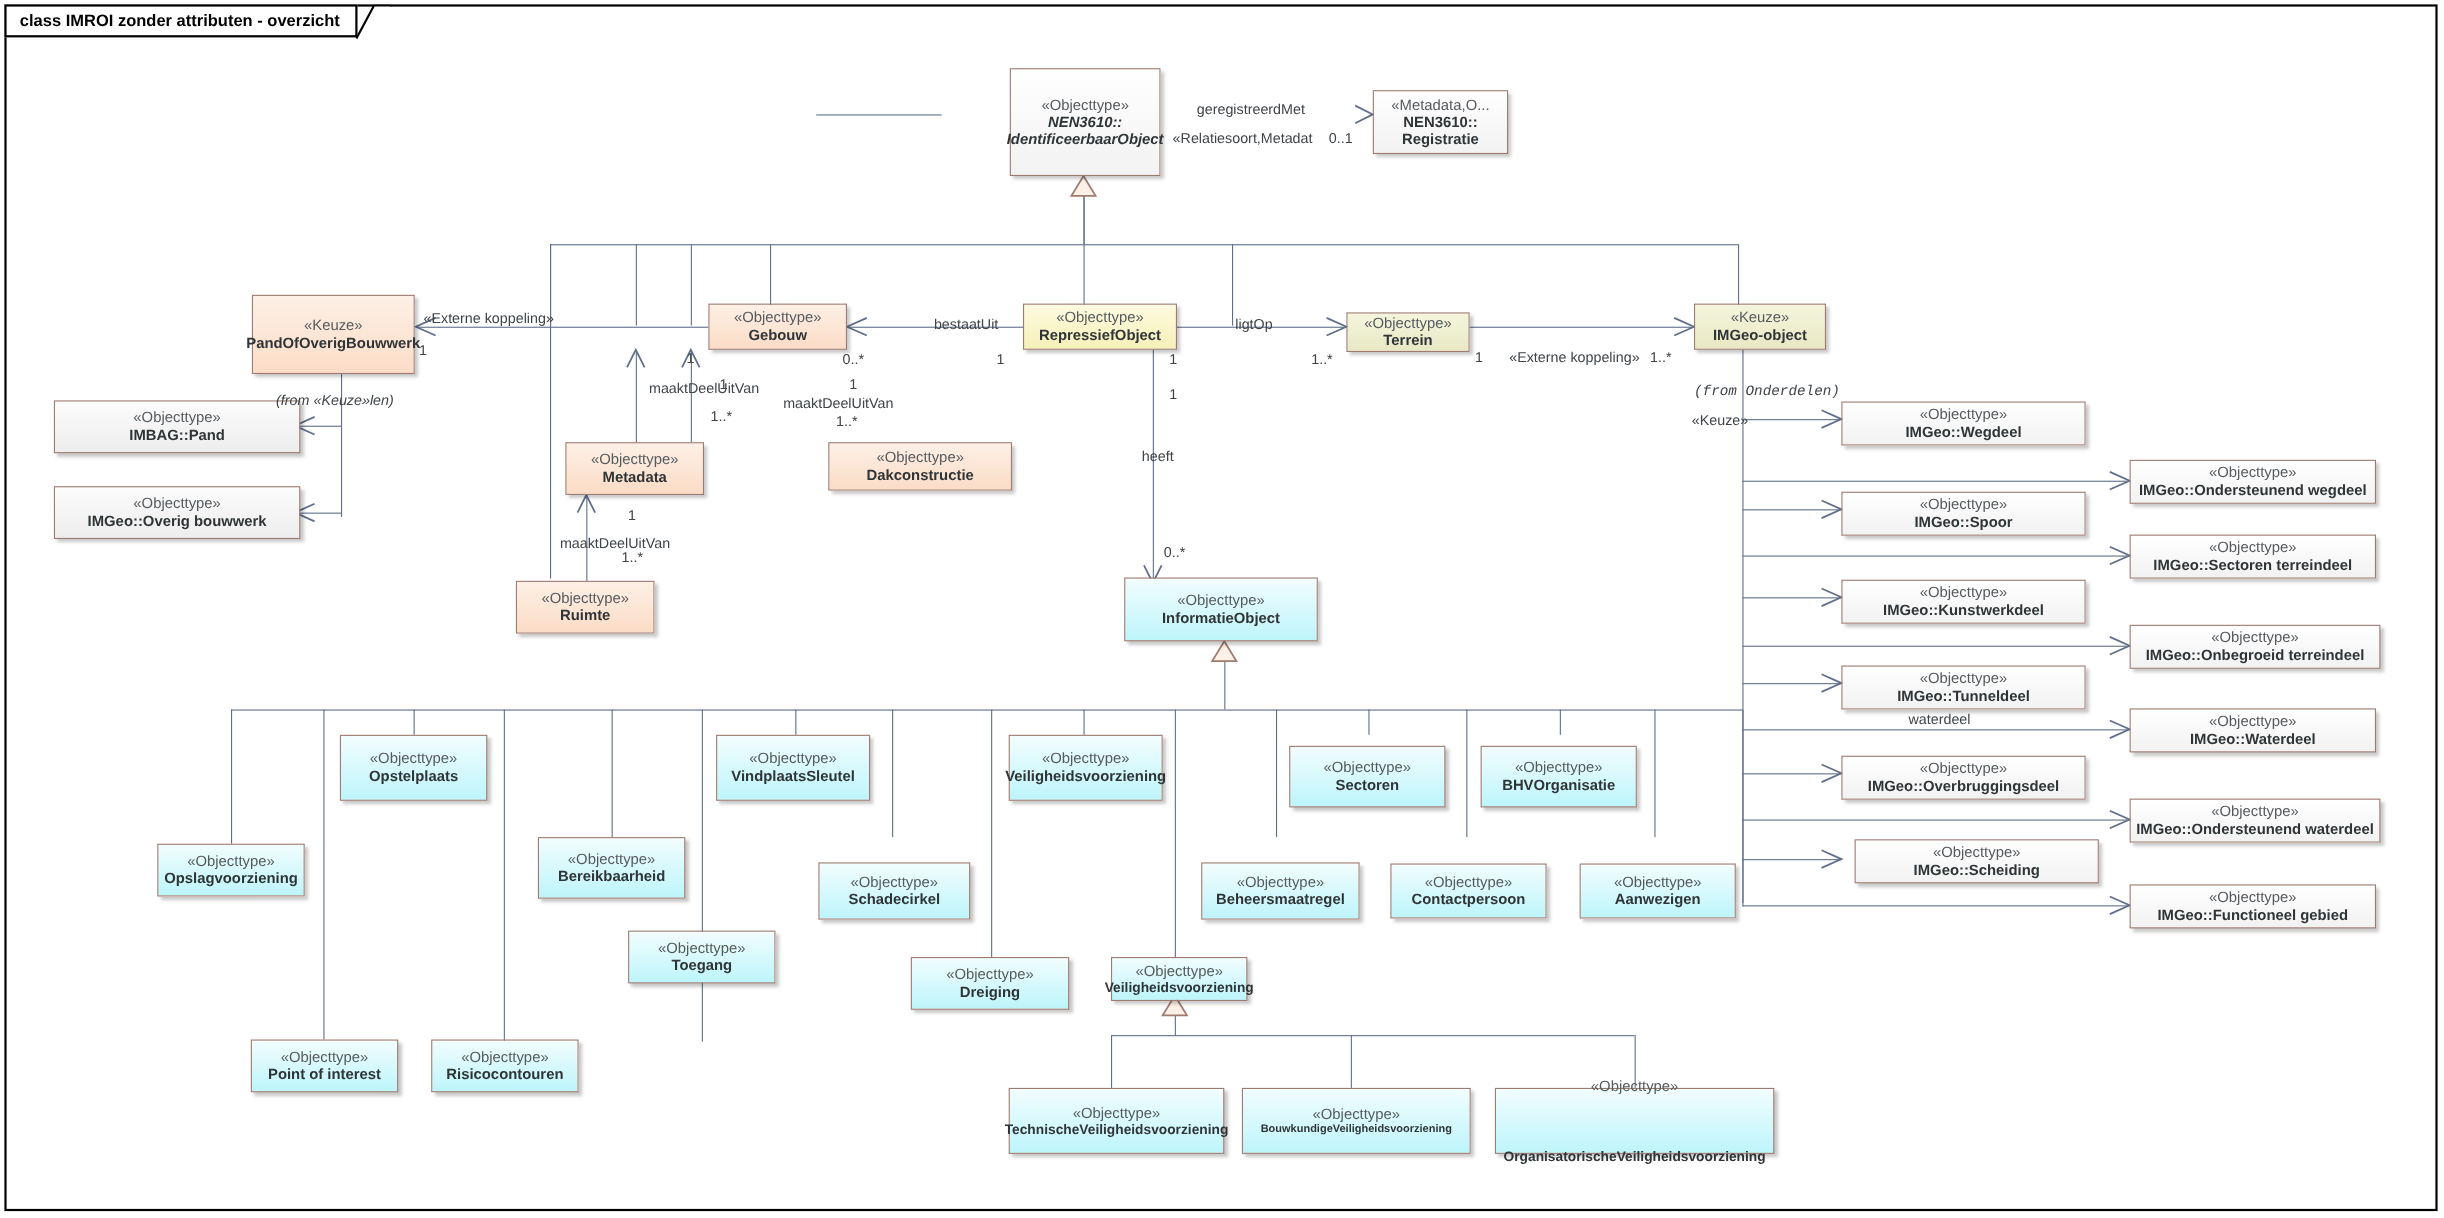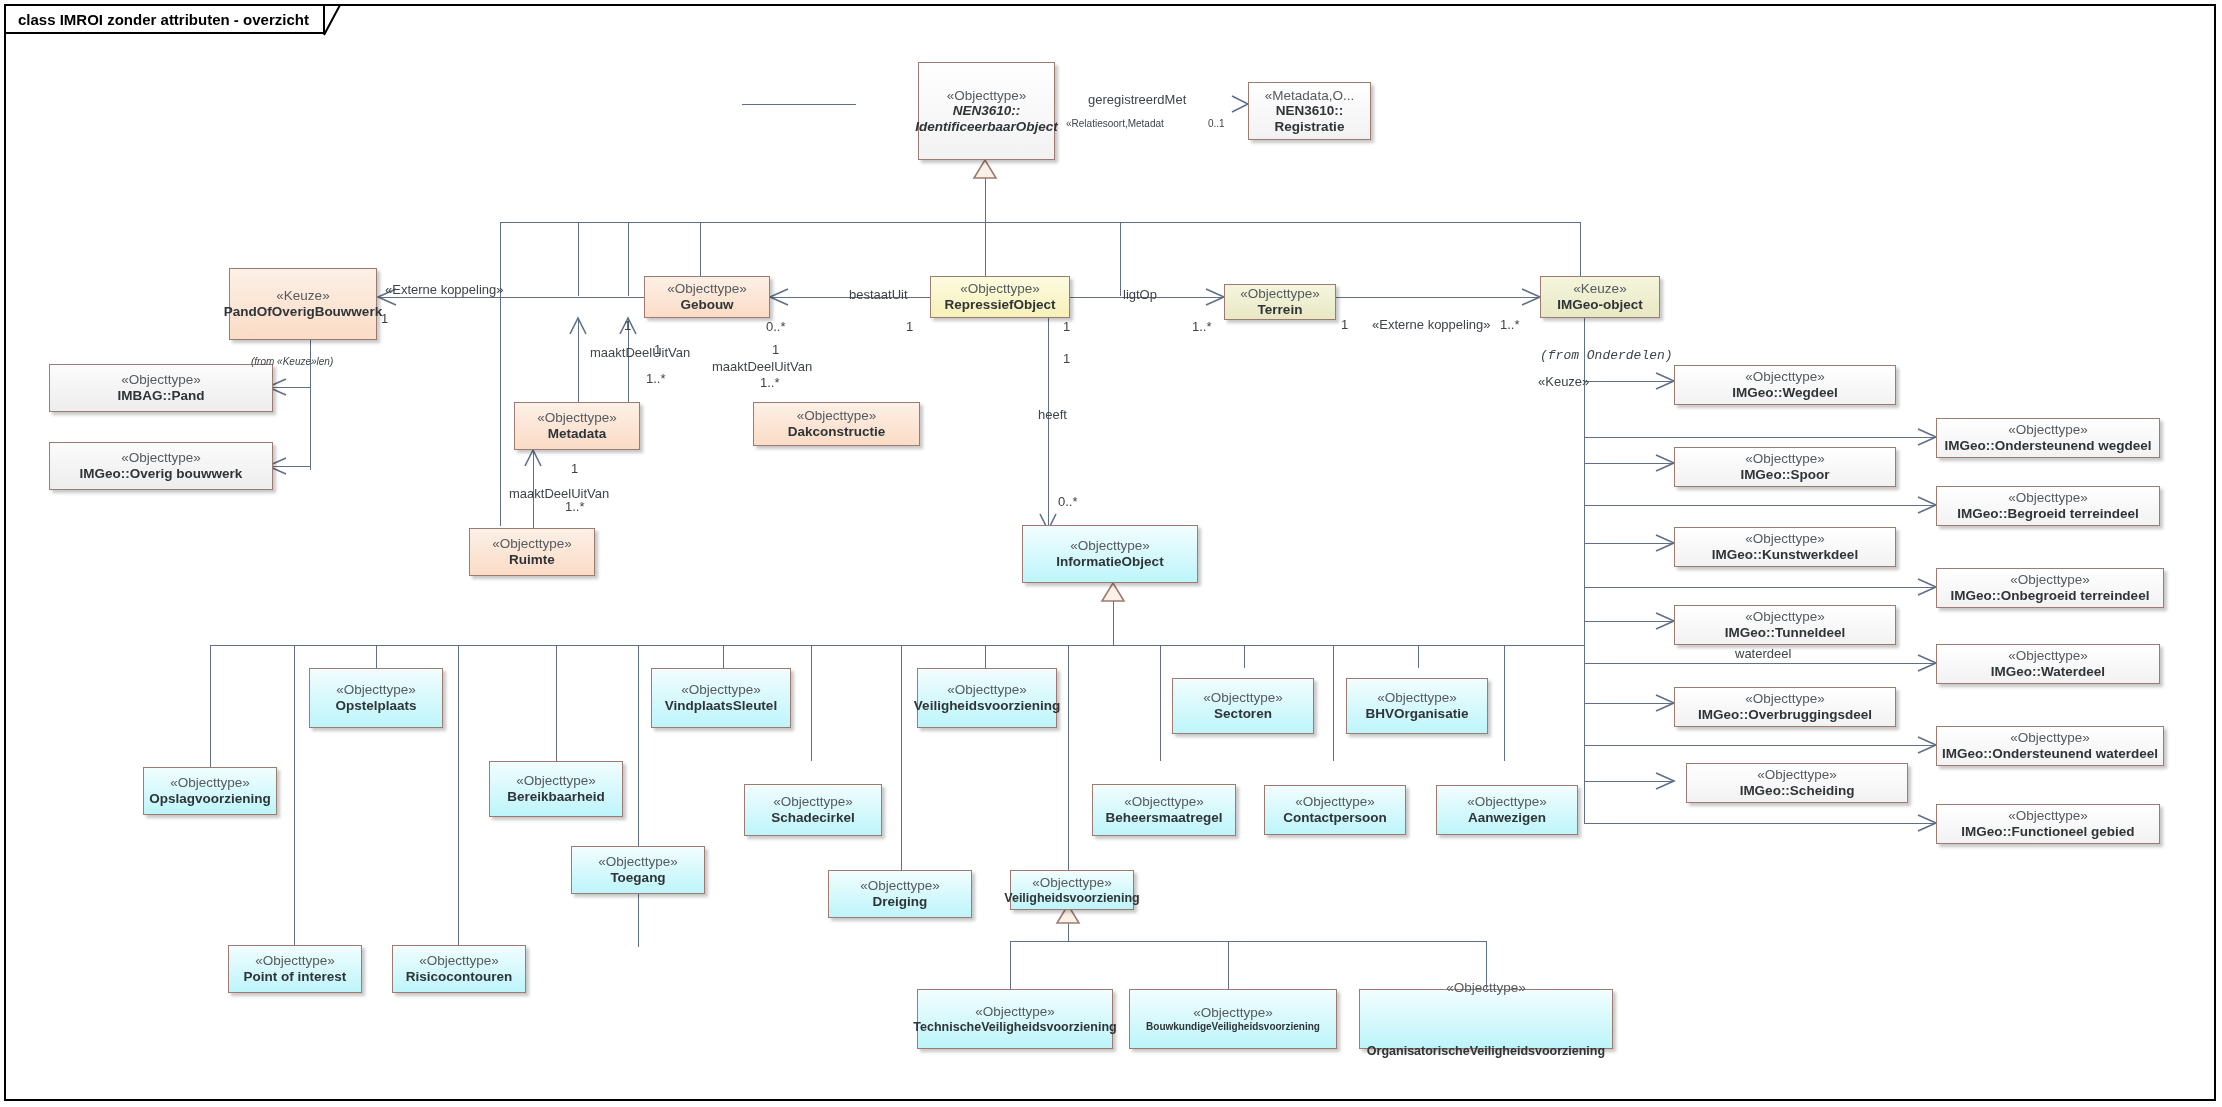--- a/index.html
+++ b/index.html
@@ -31,21 +31,21 @@
   .f-gray{background:linear-gradient(180deg,#fcfcfc 0%,#ededed 100%);}
   .f-white{background:linear-gradient(180deg,#ffffff 0%,#f2f2f2 100%);}
 
   
   .ln{position:absolute;background:#5f6f8a;z-index:5;}
   .lnh{height:1px;}
   .lnv{width:1px;}
 
   
   .lbl{position:absolute;font-size:13px;color:#3f4448;white-space:nowrap;z-index:30;line-height:1;}
-  .lbl.small{font-size:10px;text-align:right;}
+  .lbl.small{font-size:13px;text-align:right;}
 
   svg.ov{position:absolute;left:0;top:0;width:2222px;height:1107px;z-index:12;pointer-events:none;}
 </style>
 </head>
 <body>
 
 <div id="canvas">
 
   <div class="frame"></div>
 
@@ -303,21 +303,21 @@
     <div class="stereo">«Objecttype»</div>
     <div class="nm">IMGeo::Scheiding</div>
   </div>
 
   <div class="cls f-white" style="left:1936px;top:418px;width:224px;height:40px;">
     <div class="stereo">«Objecttype»</div>
     <div class="nm">IMGeo::Ondersteunend wegdeel</div>
   </div>
   <div class="cls f-white" style="left:1936px;top:486px;width:224px;height:40px;">
     <div class="stereo">«Objecttype»</div>
-    <div class="nm">IMGeo::Begroeid terreindeel</div>
+    <div class="nm">IMGeo::Sectoren terreindeel</div>
   </div>
   <div class="cls f-white" style="left:1936px;top:568px;width:228px;height:40px;">
     <div class="stereo">«Objecttype»</div>
     <div class="nm">IMGeo::Onbegroeid terreindeel</div>
   </div>
   <div class="cls f-white" style="left:1936px;top:644px;width:224px;height:40px;">
     <div class="stereo">«Objecttype»</div>
     <div class="nm">IMGeo::Waterdeel</div>
   </div>
   <div class="cls f-white" style="left:1936px;top:726px;width:228px;height:40px;">

